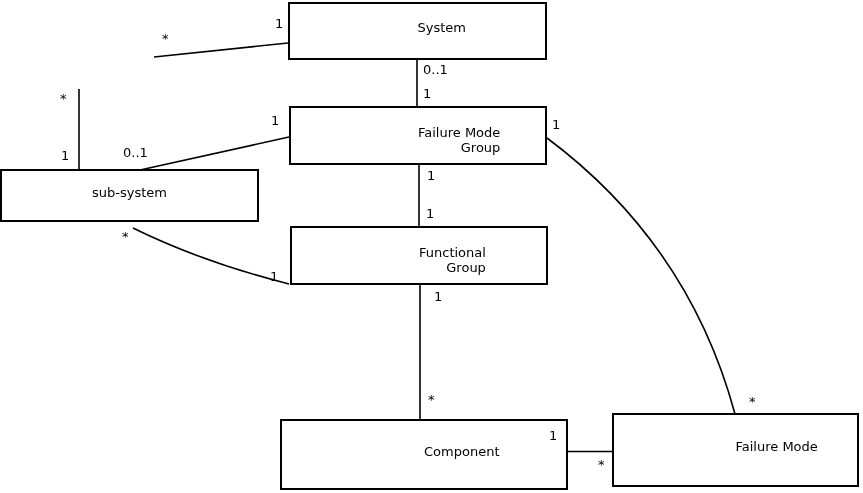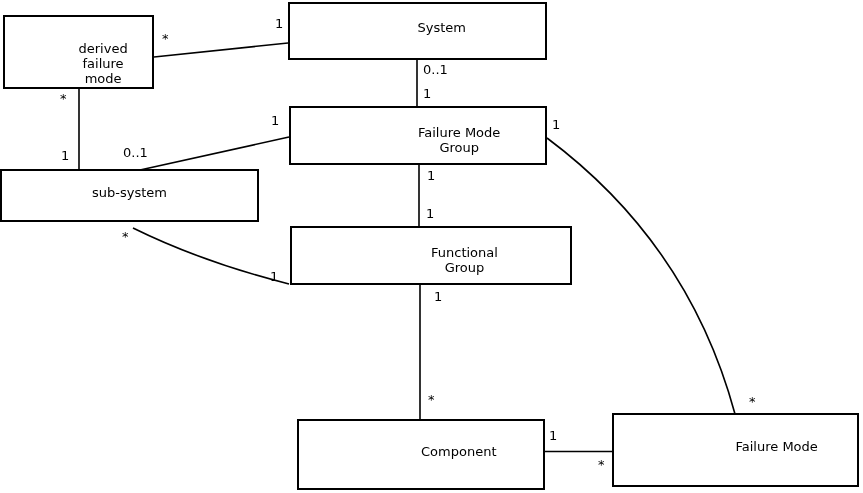--- a/index.html
+++ b/index.html
@@ -39,21 +39,21 @@
     border: 2px solid var(--line);
   }
   .entity .label {
     position: absolute;
     top: 50%;
     transform: translateY(-11px);
     font-size: 13px;
     line-height: 15px;
     color: var(--text);
     white-space: nowrap;
-    text-align: center;
+    text-align: right;
   }
   .entity.offset .label {
     left: 50%;
   }
   .entity.centered .label {
     left: 50%;
     transform: translate(-50%, -11px);
   }
   .mult {
     position: absolute;
@@ -73,55 +73,48 @@
     <path d="M79 89 L79 169"></path>
     <path d="M289 137 L140 170"></path>
     <path d="M417 60 L417 106"></path>
     <path d="M419 165 L419 226"></path>
     <path d="M133 228 Q202 262 289 284"></path>
     <path d="M420 285 L420 419"></path>
     <path d="M543 451.5 L612 451.5"></path>
     <path d="M547 138 Q689 244 735 414"></path>
   </svg>
 
-  <div class="entity offset" style="left:3px; top:15px; width:151px; height:74px">
-    <div class="label">
-      <div>derived</div>
-      <div>failure</div>
-      <div>mode</div>
-    </div>
-  </div>
 
   <div class="entity offset" style="left:288px; top:2px; width:259px; height:58px">
     <div class="label">
       <div>System</div>
     </div>
   </div>
 
   <div class="entity offset" style="left:289px; top:106px; width:258px; height:59px">
     <div class="label">
       <div>Failure Mode</div>
       <div>Group</div>
     </div>
   </div>
 
   <div class="entity centered" style="left:0px; top:169px; width:259px; height:53px">
     <div class="label">
       <div>sub-system</div>
     </div>
   </div>
 
-  <div class="entity offset" style="left:290px; top:226px; width:282px; height:59px">
+  <div class="entity offset" style="left:290px; top:226px; width:258px; height:59px">
     <div class="label">
       <div>Functional</div>
       <div>Group</div>
     </div>
   </div>
 
-  <div class="entity offset" style="left:297px; top:419px; width:248px; height:71px">
+  <div class="entity offset" style="left:280px; top:419px; width:288px; height:71px">
     <div class="label">
       <div>Component</div>
     </div>
   </div>
 
   <div class="entity offset" style="left:612px; top:413px; width:247px; height:74px">
     <div class="label">
       <div>Failure Mode</div>
     </div>
   </div>

